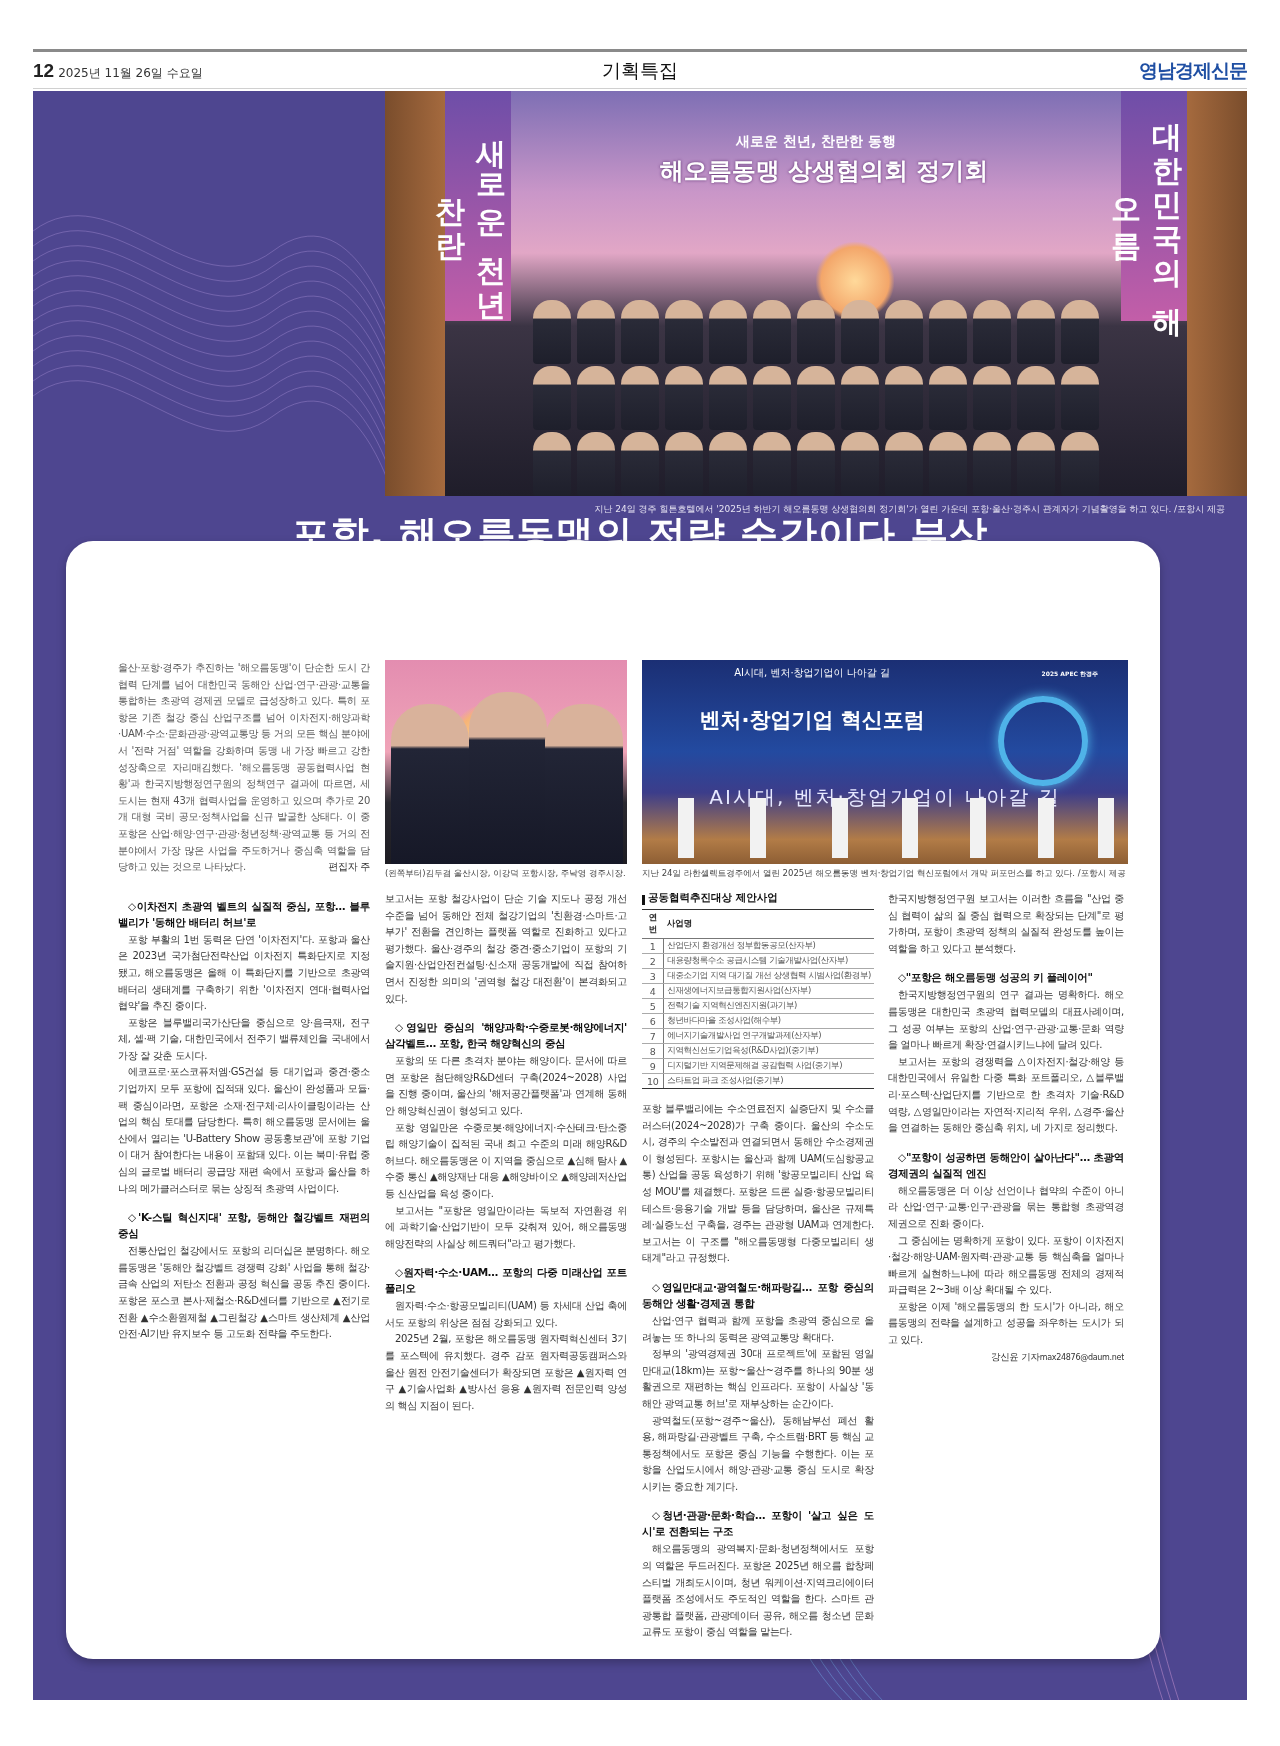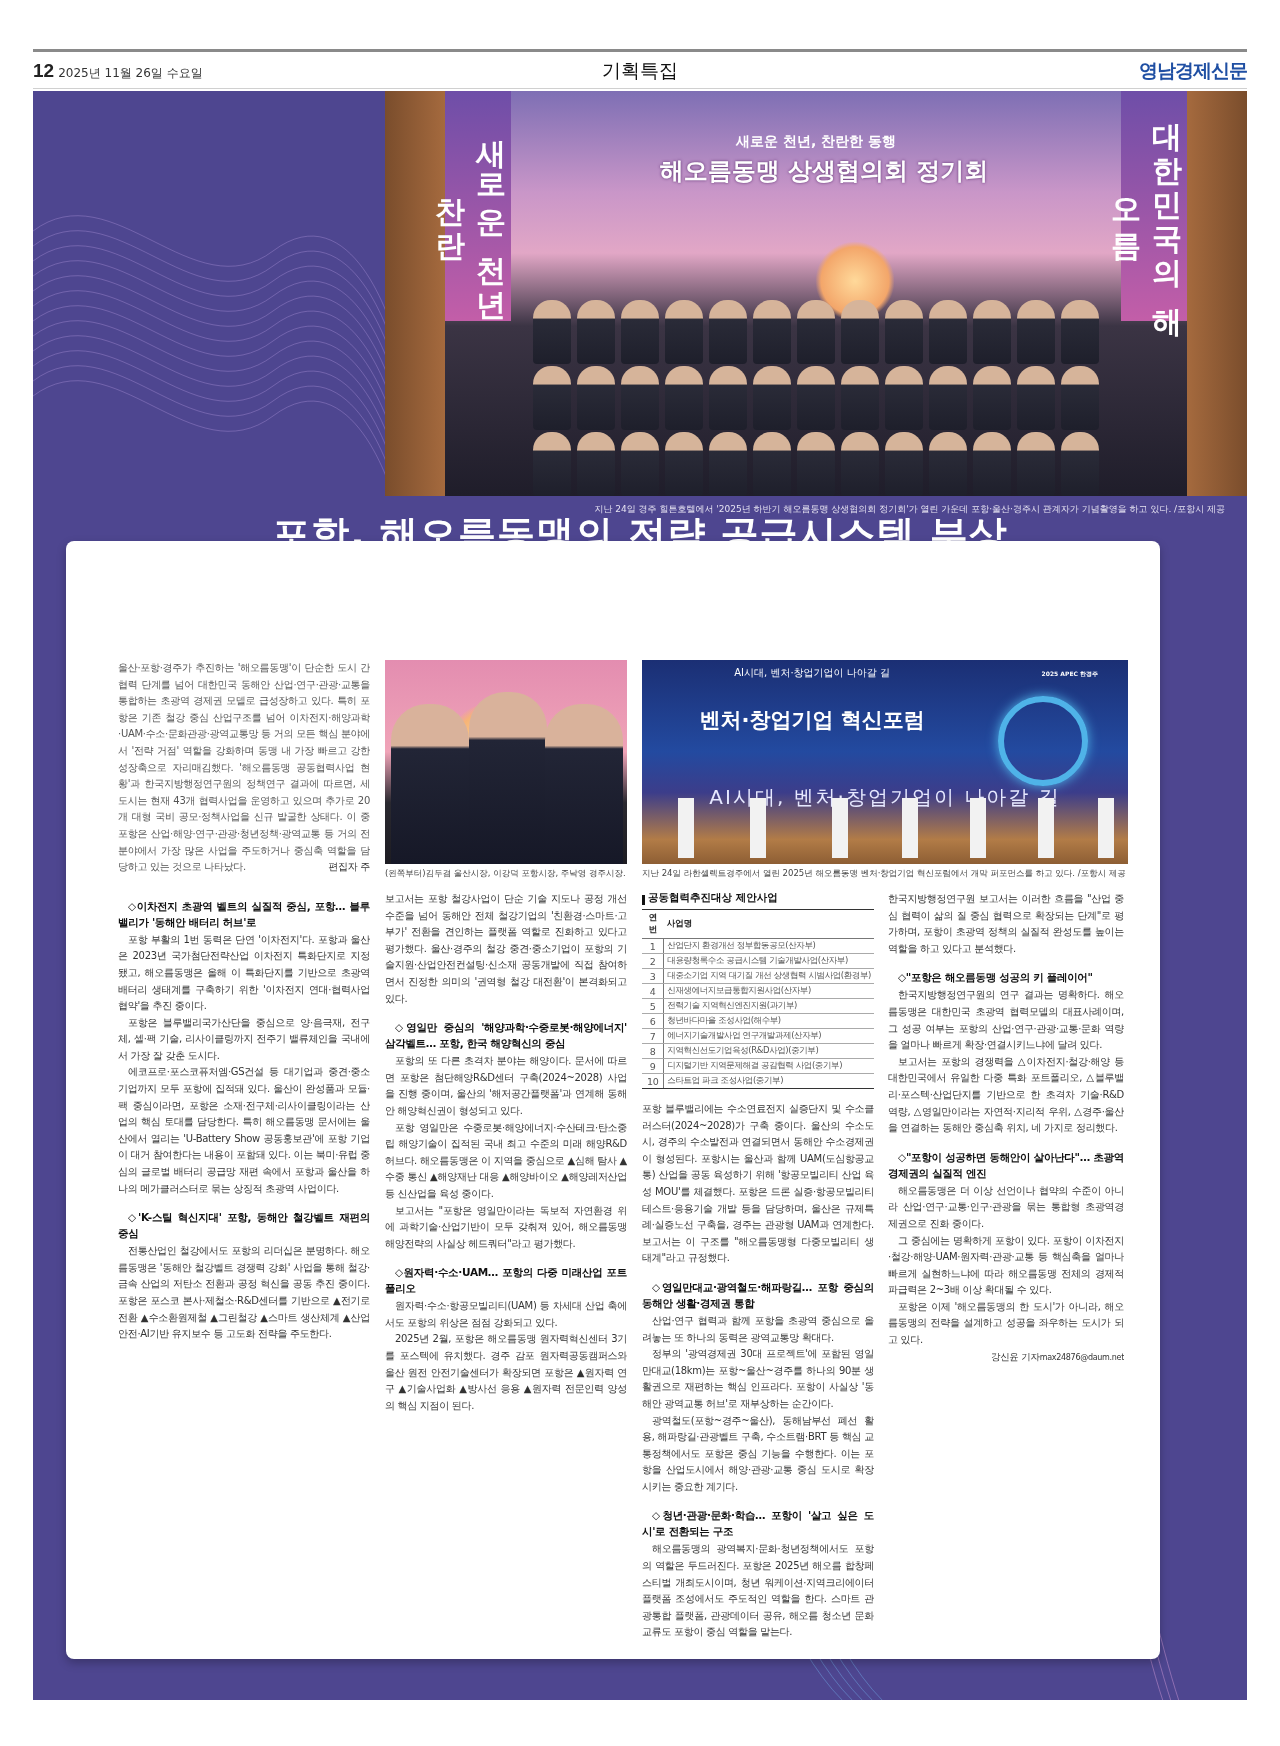--- a/index.html
+++ b/index.html
@@ -25,21 +25,21 @@
 .photo-main .screen-sub{position:absolute;left:0;right:0;top:42px;text-align:center;color:#fff;font-size:14px;font-weight:bold}
 .photo-main .screen-title{position:absolute;left:16px;right:0;top:64px;text-align:center;color:#fff;font-size:24px;font-weight:bold;text-shadow:0 0 3px #5b2d6e}
 .photo-main .sun{position:absolute;left:430px;top:150px;width:80px;height:80px;border-radius:50%;background:radial-gradient(#ffd99a,#f3a66a 60%,transparent 70%)}
 .crowd{position:absolute;left:126px;right:126px;bottom:0;height:220px;display:flex;flex-wrap:wrap;align-content:flex-end;gap:2px 6px;justify-content:center;padding:0 6px}
 .person{width:38px;height:64px;border-radius:18px 18px 4px 4px;background:linear-gradient(180deg,#d6b49a 0,#d6b49a 28%,#2a2b38 30%,#1e1f2b 100%)}
 .photo-caption{position:absolute;right:22px;top:412px;font-size:9px;color:#e6e3f2;white-space:nowrap}
 
 .headline{position:absolute;left:0;width:100%;top:418px;text-align:center;color:#fff;font-size:38px;font-weight:bold;letter-spacing:1px}
 .subhead{position:absolute;left:0;width:100%;top:474px;text-align:center;color:#fff;font-size:20px;font-family:"DejaVu Serif",serif}
 
-.card{position:absolute;left:66px;top:541px;width:1094px;height:1118px;background:#fff;border-radius:8px;box-shadow:0 4px 10px rgba(0,0,0,0.25)}
+.card{position:absolute;left:66px;top:541px;width:1094px;height:1118px;background:#fff;border-radius:27px;box-shadow:0 4px 10px rgba(0,0,0,0.25)}
 .col{position:absolute;font-size:10px;line-height:16.6px;color:#333;letter-spacing:-0.3px;text-align:justify}
 .col p{text-indent:10px}
 .col p.noindent{text-indent:0}
 .col h4{font-size:10.5px;font-weight:bold;color:#111;margin:12px 0 2px 0;text-indent:10px;line-height:16px}
 .lead{color:#555}
 .editor{float:right;color:#333}
 .byline{float:right;font-size:9.5px}
 .byline .mail{font-size:8px}
 
 .photo-trio{position:absolute;left:319px;top:119px;width:242px;height:204px;background:linear-gradient(180deg,#e38db0 0%,#f0a4b8 45%,#2a2930 70%,#1d1c22 100%);overflow:hidden}
@@ -158,31 +158,31 @@
         <div class="person"></div>
         <div class="person"></div>
         <div class="person"></div>
         <div class="person"></div>
         <div class="person"></div>
         <div class="person"></div>
     </div>
   </div>
   <div class="photo-caption">지난 24일 경주 힐튼호텔에서 '2025년 하반기 해오름동맹 상생협의회 정기회'가 열린 가운데 포항·울산·경주시 관계자가 기념촬영을 하고 있다. /포항시 제공</div>
 
-  <div class="headline">포항, 해오름동맹의 전략 공급시스템 부상</div>
+  <div class="headline">포항, 해오름동맹의 전략 순간이다 부상</div>
   <div class="subhead">이차전지·철강·해양·UAM·관광·수소까지 '동해안 메가벨트' 중심에 서다</div>
 </div>
 
 <div class="card">
 
   <div class="col" style="left:52px;top:119px;width:252px">
     <p class="noindent lead"><span>울산·포항·경주가 추진하는 '해오름동맹'이 단순한 도시 간 협력 단계를 넘어 대한민국 동해안 산업·연구·관광·교통을 통합하는 초광역 경제권 모델로 급성장하고 있다. 특히 포항은 기존 철강 중심 산업구조를 넘어 이차전지·해양과학·UAM·수소·문화관광·광역교통망 등 거의 모든 핵심 분야에서 '전략 거점' 역할을 강화하며 동맹 내 가장 빠르고 강한 성장축으로 자리매김했다. '해오름동맹 공동협력사업 현황'과 한국지방행정연구원의 정책연구 결과에 따르면, 세 도시는 현재 43개 협력사업을 운영하고 있으며 추가로 20개 대형 국비 공모·정책사업을 신규 발굴한 상태다. 이 중 포항은 산업·해양·연구·관광·청년정책·광역교통 등 거의 전 분야에서 가장 많은 사업을 주도하거나 중심축 역할을 담당하고 있는 것으로 나타났다.</span> <span class="editor">편집자 주</span></p>
     <h4 style="margin-top:22px">◇이차전지 초광역 벨트의 실질적 중심, 포항… 블루밸리가 '동해안 배터리 허브'로</h4>
     <p>포항 부활의 1번 동력은 단연 '이차전지'다. 포항과 울산은 2023년 국가첨단전략산업 이차전지 특화단지로 지정됐고, 해오름동맹은 올해 이 특화단지를 기반으로 초광역 배터리 생태계를 구축하기 위한 '이차전지 연대·협력사업 협약'을 추진 중이다.</p>
-    <p>포항은 블루밸리국가산단을 중심으로 양·음극재, 전구체, 셀·팩 기술, 리사이클링까지 전주기 밸류체인을 국내에서 가장 잘 갖춘 도시다.</p>
+    <p>포항은 블루밸리국가산단을 중심으로 양·음극재, 전구체, 셀·팩 기술, 대한민국에서 전주기 밸류체인을 국내에서 가장 잘 갖춘 도시다.</p>
     <p>에코프로·포스코퓨처엠·GS건설 등 대기업과 중견·중소기업까지 모두 포항에 집적돼 있다. 울산이 완성품과 모듈·팩 중심이라면, 포항은 소재·전구체·리사이클링이라는 산업의 핵심 토대를 담당한다. 특히 해오름동맹 문서에는 울산에서 열리는 'U-Battery Show 공동홍보관'에 포항 기업이 대거 참여한다는 내용이 포함돼 있다. 이는 북미·유럽 중심의 글로벌 배터리 공급망 재편 속에서 포항과 울산을 하나의 메가클러스터로 묶는 상징적 초광역 사업이다.</p>
     <h4>◇'K-스틸 혁신지대' 포항, 동해안 철강벨트 재편의 중심</h4>
     <p>전통산업인 철강에서도 포항의 리더십은 분명하다. 해오름동맹은 '동해안 철강벨트 경쟁력 강화' 사업을 통해 철강·금속 산업의 저탄소 전환과 공정 혁신을 공동 추진 중이다. 포항은 포스코 본사·제철소·R&amp;D센터를 기반으로 ▲전기로 전환 ▲수소환원제철 ▲그린철강 ▲스마트 생산체계 ▲산업안전·AI기반 유지보수 등 고도화 전략을 주도한다.</p>
   </div>
 
   <div class="photo-trio">
     <div class="sun2"></div>
     <div class="man" style="left:6px"></div>
     <div class="man" style="left:84px;height:172px"></div>
     <div class="man" style="left:160px"></div>

